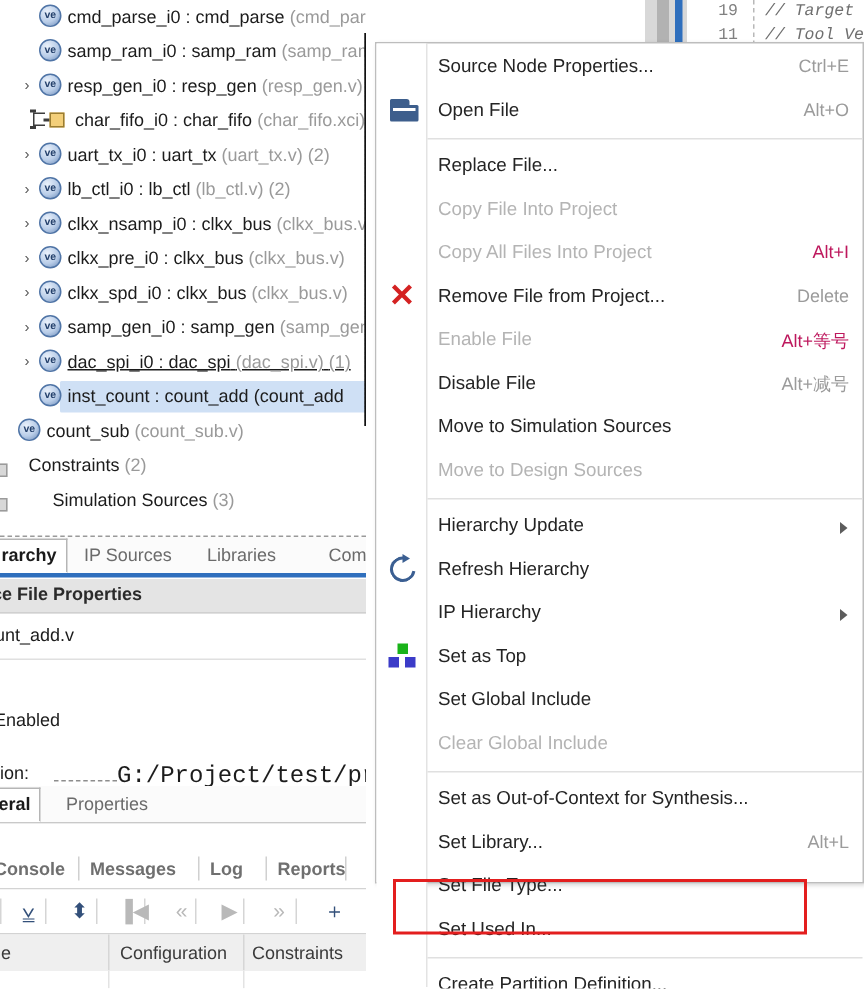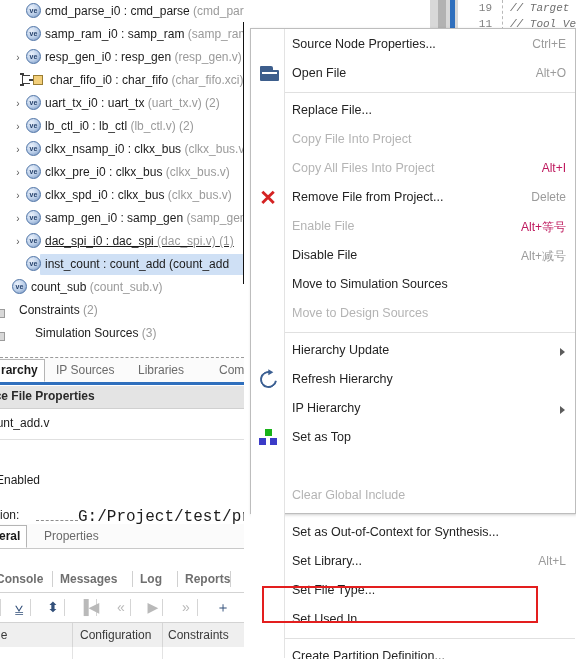--- a/index.html
+++ b/index.html
@@ -98,21 +98,21 @@
   #ed-sb{position:absolute;left:0;top:0;width:28px;height:30px;background:#d8d8d8;}
   #ed-sb .thumb{position:absolute;left:8px;top:0;width:8px;height:30px;background:#b2b2b2;}
   #ed-sb .mark{position:absolute;left:20px;top:0;width:5px;height:30px;background:#2f6fbd;}
   #ed-gutter{position:absolute;left:28px;top:0;width:38px;height:30px;background:#ffffff;}
   #ed-gutter .ln{position:absolute;right:4px;font-family:"Liberation Mono","DejaVu Sans Mono",monospace;font-size:11px;color:#808080;}
   #ed-dash{position:absolute;left:72px;top:0;width:1px;height:30px;border-left:1px dashed #b8b8b8;}
   #ed-code{position:absolute;left:80px;top:0;width:66px;height:30px;}
   #ed-code .cm{position:absolute;font-family:"Liberation Mono","DejaVu Sans Mono",monospace;font-size:11px;color:#6f6f6f;font-style:italic;white-space:nowrap;}
 
   
-  #ctxmenu{position:absolute;left:250px;top:28px;width:326px;height:486px;
+  #ctxmenu{position:absolute;left:250px;top:28px;width:326px;height:561px;
      background:#ffffff;border:1px solid #bdbdbd;border-top:1px solid #bdbdbd;box-sizing:border-box;
      box-shadow:1px 1px 3px rgba(0,0,0,.18);}
   #ctx-iconcol{position:absolute;left:0;top:0;width:33px;height:629px;background:#ffffff;}
   #ctx-divline{position:absolute;left:33px;top:0;width:1px;height:629px;background:#e3e3e3;}
   .mi{position:absolute;left:1px;width:323px;height:29px;}
   .mi .mlbl{position:absolute;left:40px;top:6px;font-size:12.5px;color:#242424;white-space:nowrap;}
   .mi .mkey{position:absolute;right:9px;top:6px;font-size:12px;color:#9b9b9b;white-space:nowrap;}
   .mi.disabled .mlbl{color:#b4b4b4;}
   .mi.disabled .mkey{color:#be185d;}
   .mi .arrow{position:absolute;right:10px;top:11px;width:0;height:0;
@@ -376,20 +376,23 @@
     <div class="mi" style="top: 395px;">
       <div class="mico" style="top: 1px;">
         <div class="ic-top">
           <div class="g"></div>
           <div class="b1"></div>
           <div class="b2"></div>
         </div>
       </div>
       <span class="mlbl">Set as Top</span>
     </div>
+    <div class="mi" style="top: 424px;">
+      <span class="mlbl">Set Global Include</span>
+    </div>
     <div class="mi disabled" style="top: 453px;">
       <span class="mlbl">Clear Global Include</span>
     </div>
     <div class="msep" style="top: 485px;"></div>
     <div class="mi" style="top: 490px;">
       <span class="mlbl">Set as Out-of-Context for Synthesis...</span>
     </div>
     <div class="mi" style="top: 519px;">
       <span class="mlbl">Set Library...</span>
       <span class="mkey">Alt+L</span>

